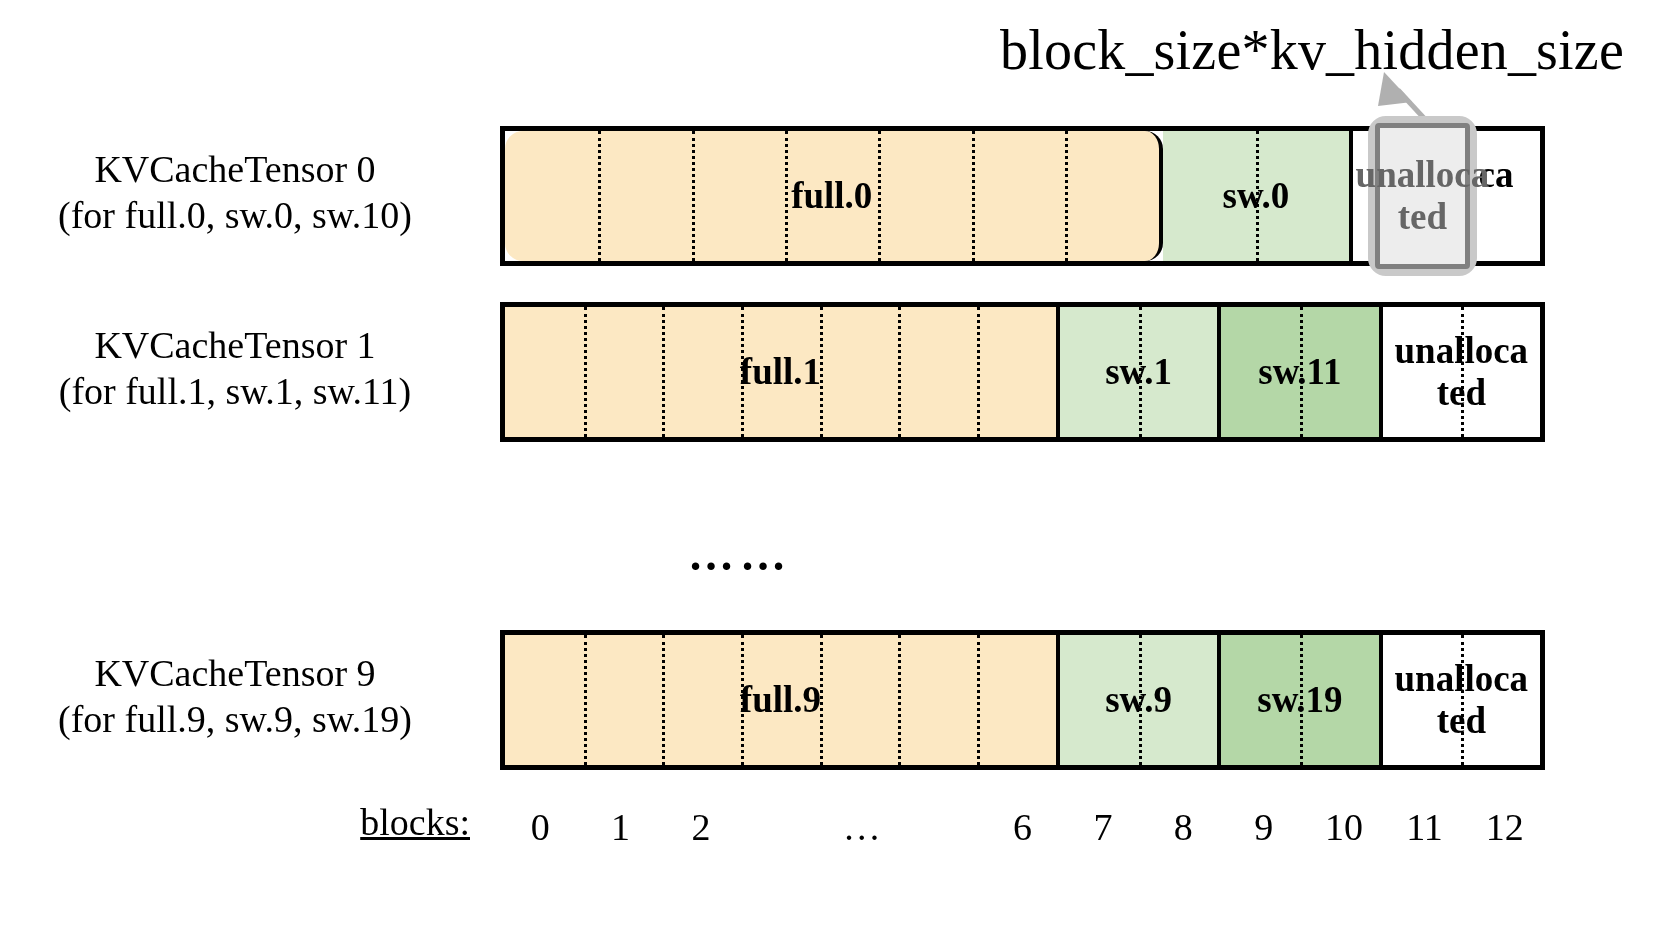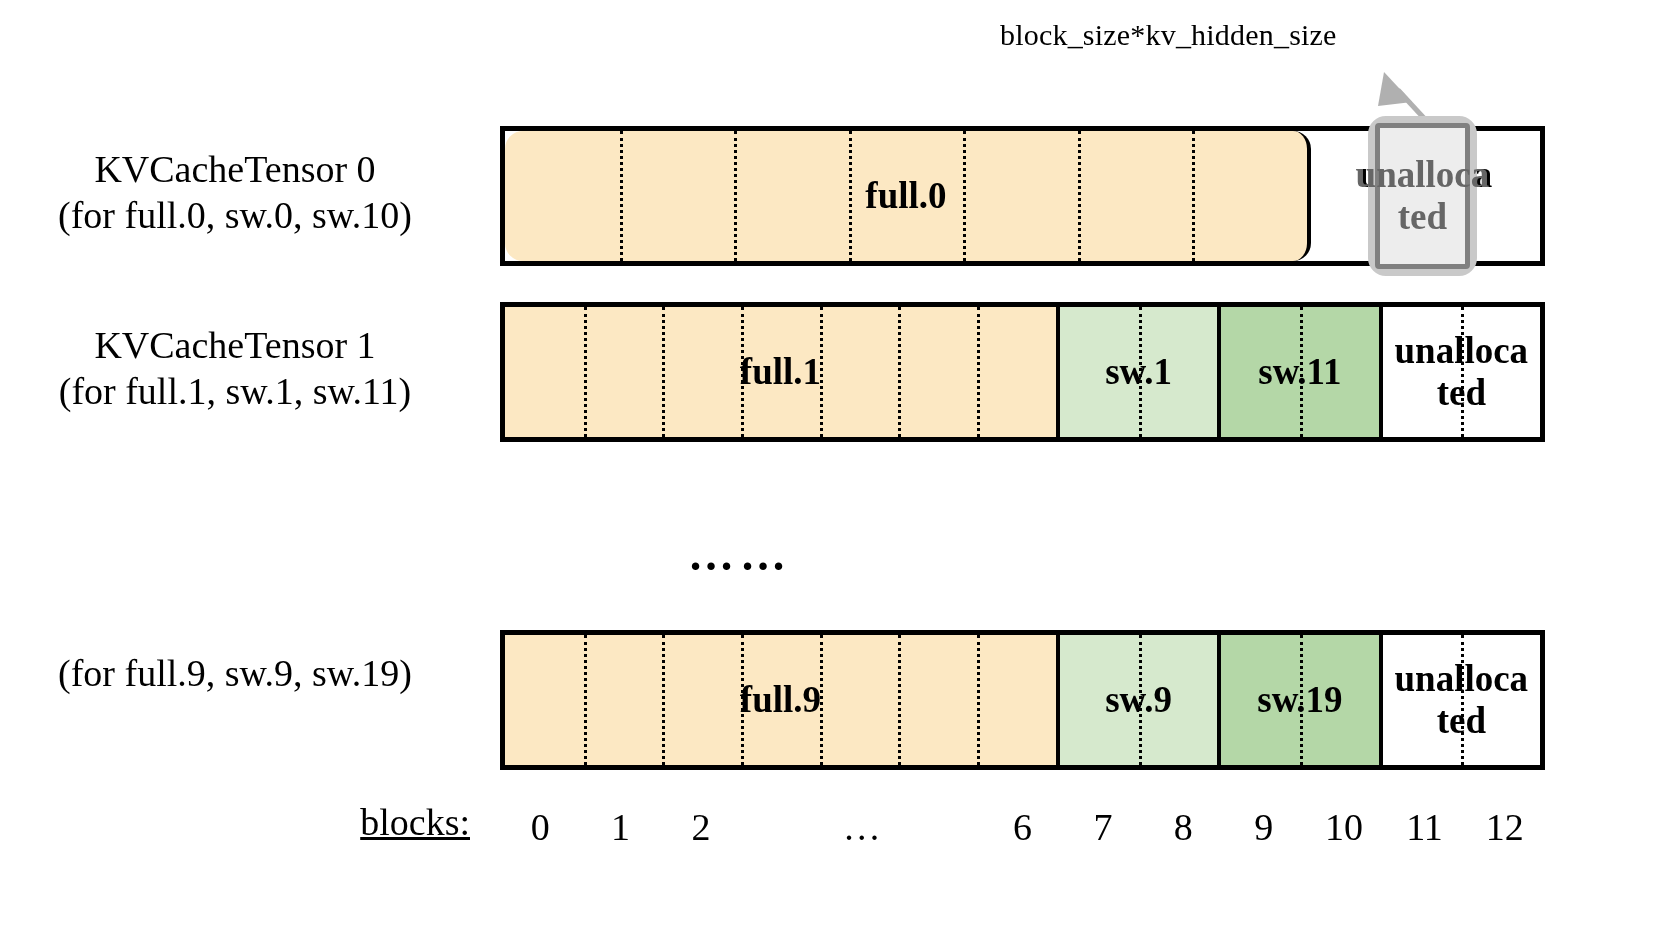--- a/index.html
+++ b/index.html
@@ -8,21 +8,21 @@
     background:#ffffff;
     font-family:"Liberation Serif","DejaVu Serif",serif;
     overflow:hidden;
     position:relative;
   }
   #stage{position:absolute;left:0;top:0;width:1676px;height:938px;}
 
   
   .callout{
     position:absolute;
-    font-size:30px;
+    font-size:56px;
     color:#000;
     white-space:nowrap;
     letter-spacing:.2px;
   }
   .callout-arrow{position:absolute;left:1340px;top:60px;width:240px;height:110px;}
 
   
   .row{position:absolute;left:0;width:1676px;height:140px;}
   .row-label{
     position:absolute;left:0;top:0;width:470px;
@@ -134,20 +134,24 @@
         <div class="bar">
           <div class="seg seg-full" style="flex: 7 1 0px; border-radius: 18px;">
             <div class="divider" style="left: 14.2857%;"></div>
             <div class="divider" style="left: 28.5714%;"></div>
             <div class="divider" style="left: 42.8571%;"></div>
             <div class="divider" style="left: 57.1429%;"></div>
             <div class="divider" style="left: 71.4286%;"></div>
             <div class="divider" style="left: 85.7143%;"></div>
             <span class="seg-label">full.0</span>
           </div>
+          <div class="seg seg-sw-light" style="flex: 2 1 0px;">
+            <div class="divider" style="left: 50%;"></div>
+            <span class="seg-label">sw.0</span>
+          </div>
           <div class="seg seg-unalloc wrap" style="flex: 2 1 0px;">
             <div class="divider" style="left: 50%;"></div>
             <span class="seg-label">unalloca ted</span>
           </div>
         </div>
         <div class="highlight" style="left: 1368.23px; top: -10px; width: 108.385px; height: 160px;">
           <div class="highlight-inner"></div>
           <div class="highlight-text">
             <span>unalloca ted</span>
           </div>
@@ -173,21 +177,21 @@
             <div class="divider" style="left: 50%;"></div>
             <span class="seg-label">sw.11</span>
           </div>
           <div class="seg seg-unalloc wrap" style="flex: 2 1 0px;">
             <div class="divider" style="left: 50%;"></div>
             <span class="seg-label">unalloca ted</span>
           </div>
         </div>
       </div>
       <div class="row" style="top: 630px;">
-        <div class="row-label" style="top: 20px;"><span class="l2">(for full.9, sw.9, sw.19)</span></div>
+        <div class="row-label" style="top: 20px;"><span>KVCacheTensor 9</span><span class="l2">(for full.9, sw.9, sw.19)</span></div>
         <div class="bar">
           <div class="seg seg-full" style="flex: 7 1 0px;">
             <div class="divider" style="left: 14.2857%;"></div>
             <div class="divider" style="left: 28.5714%;"></div>
             <div class="divider" style="left: 42.8571%;"></div>
             <div class="divider" style="left: 57.1429%;"></div>
             <div class="divider" style="left: 71.4286%;"></div>
             <div class="divider" style="left: 85.7143%;"></div>
             <span class="seg-label">full.9</span>
           </div>

